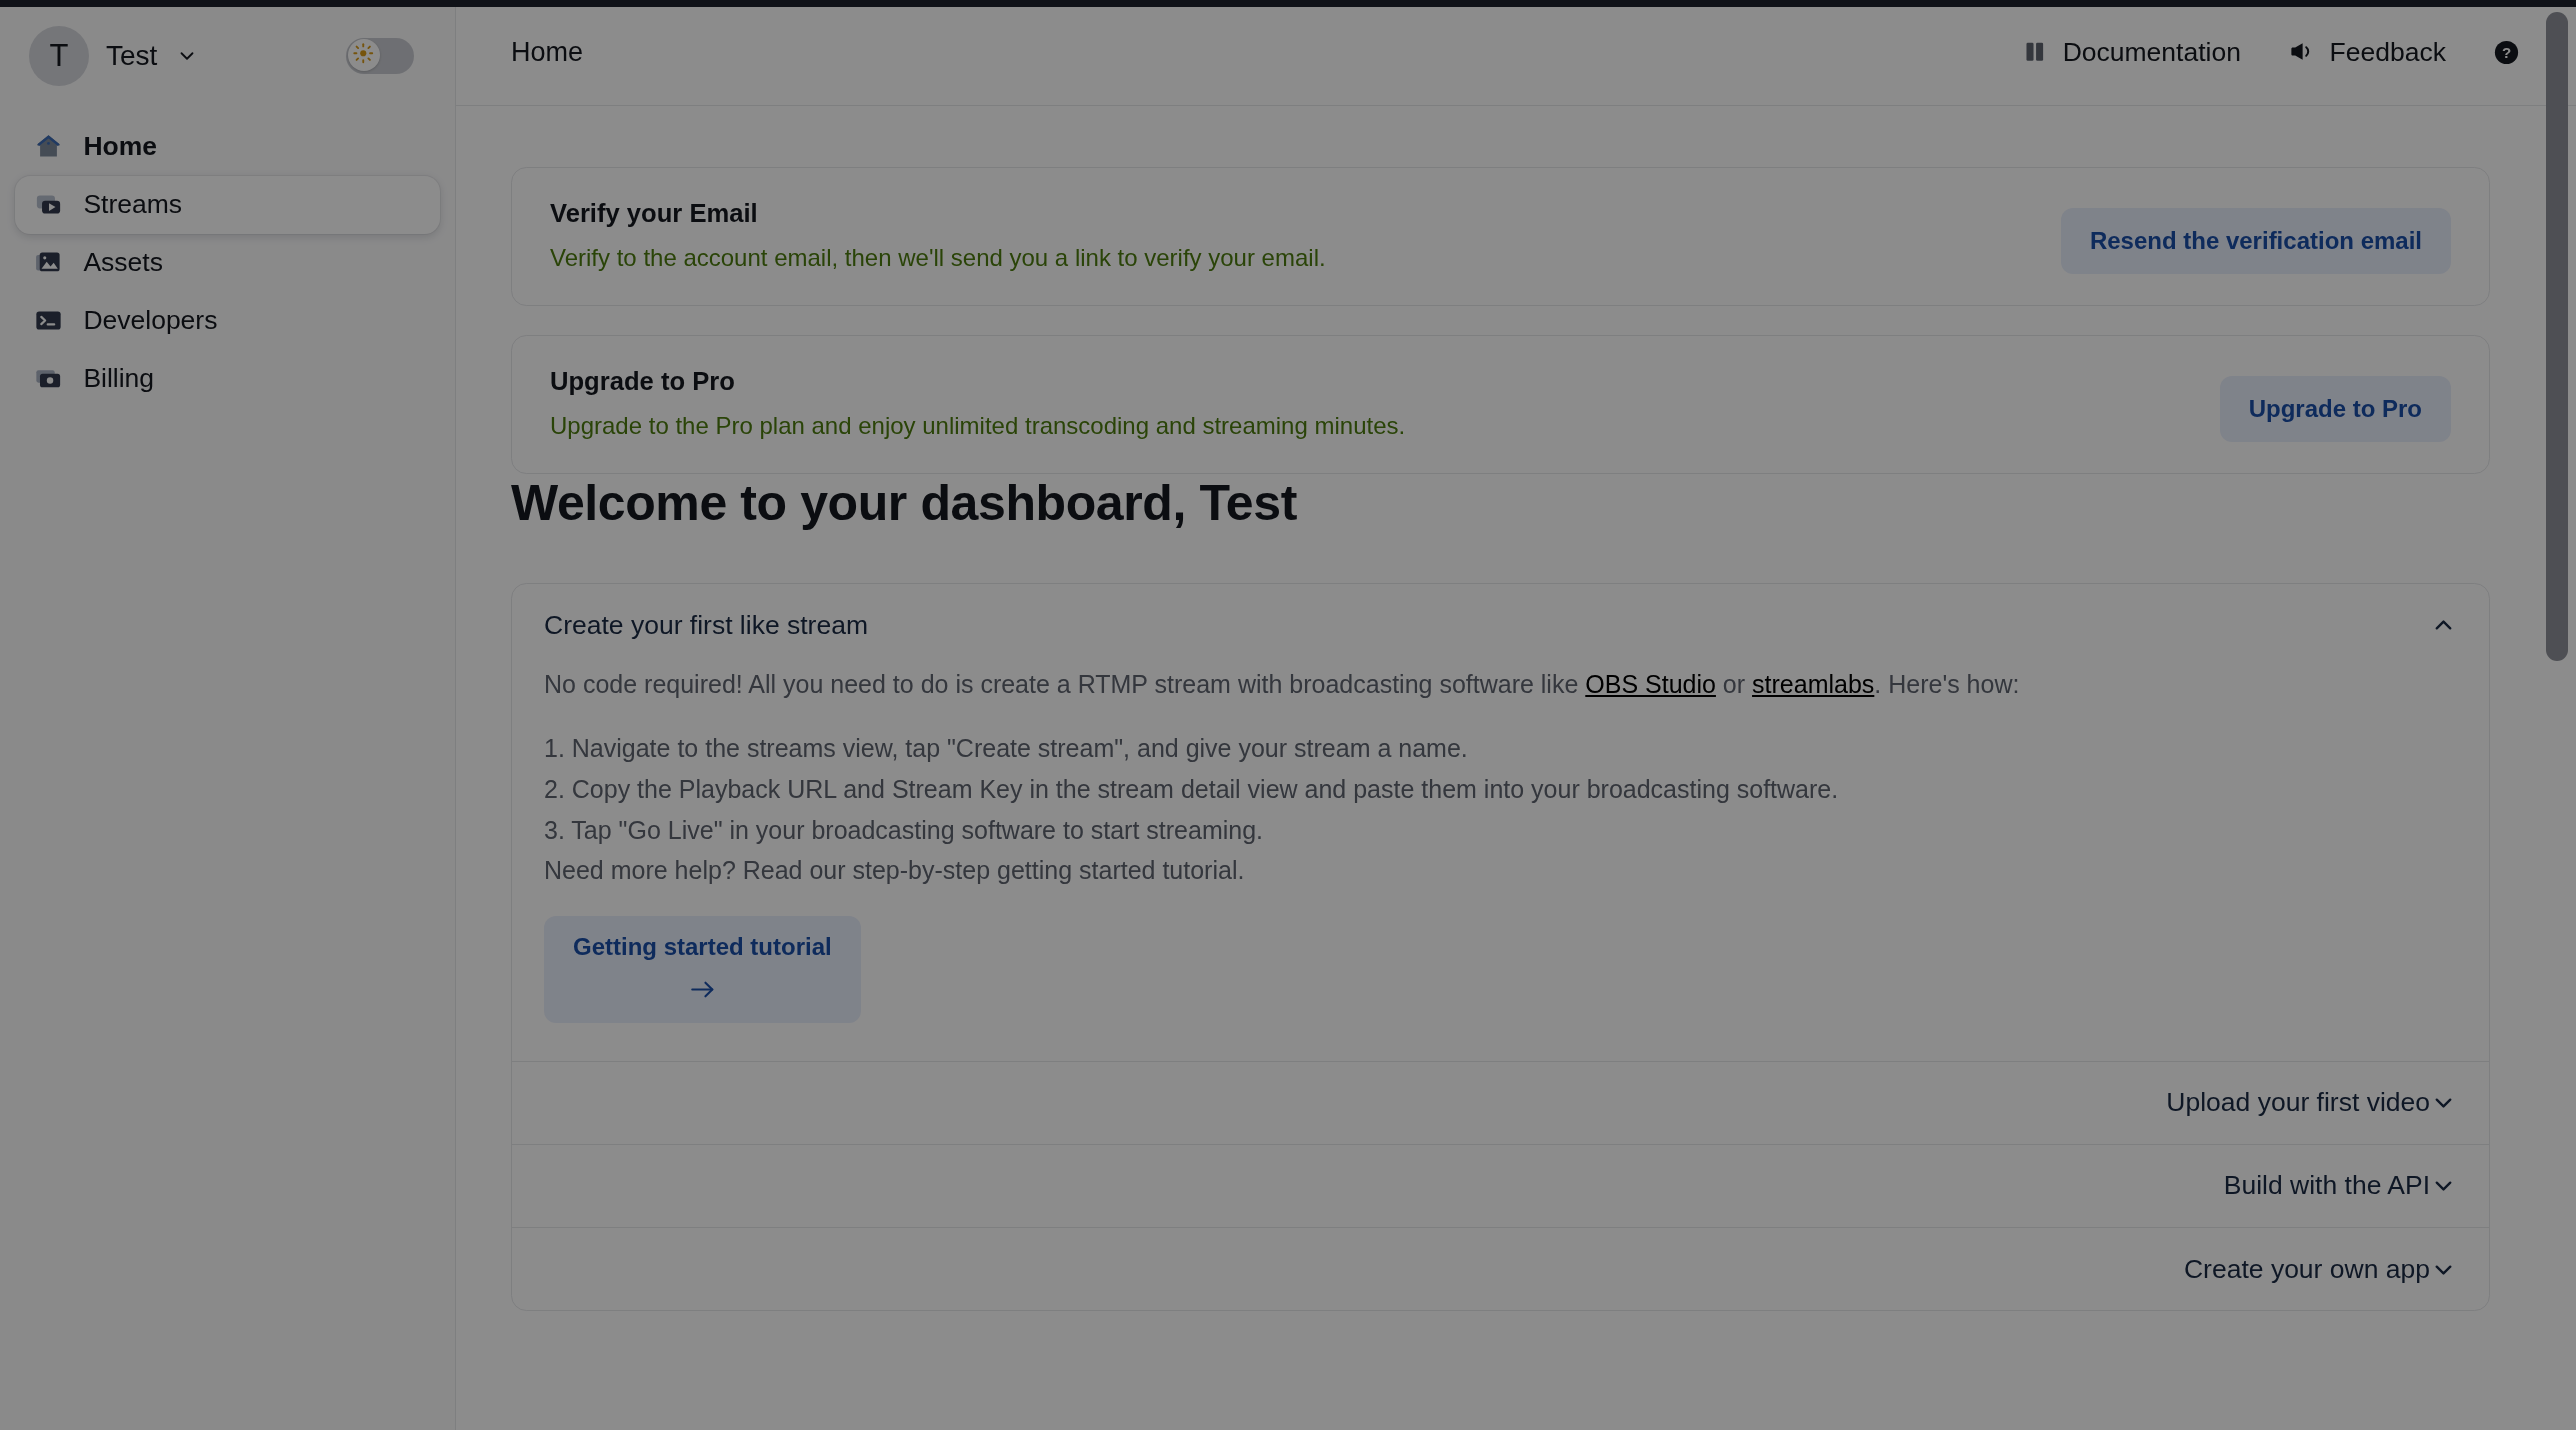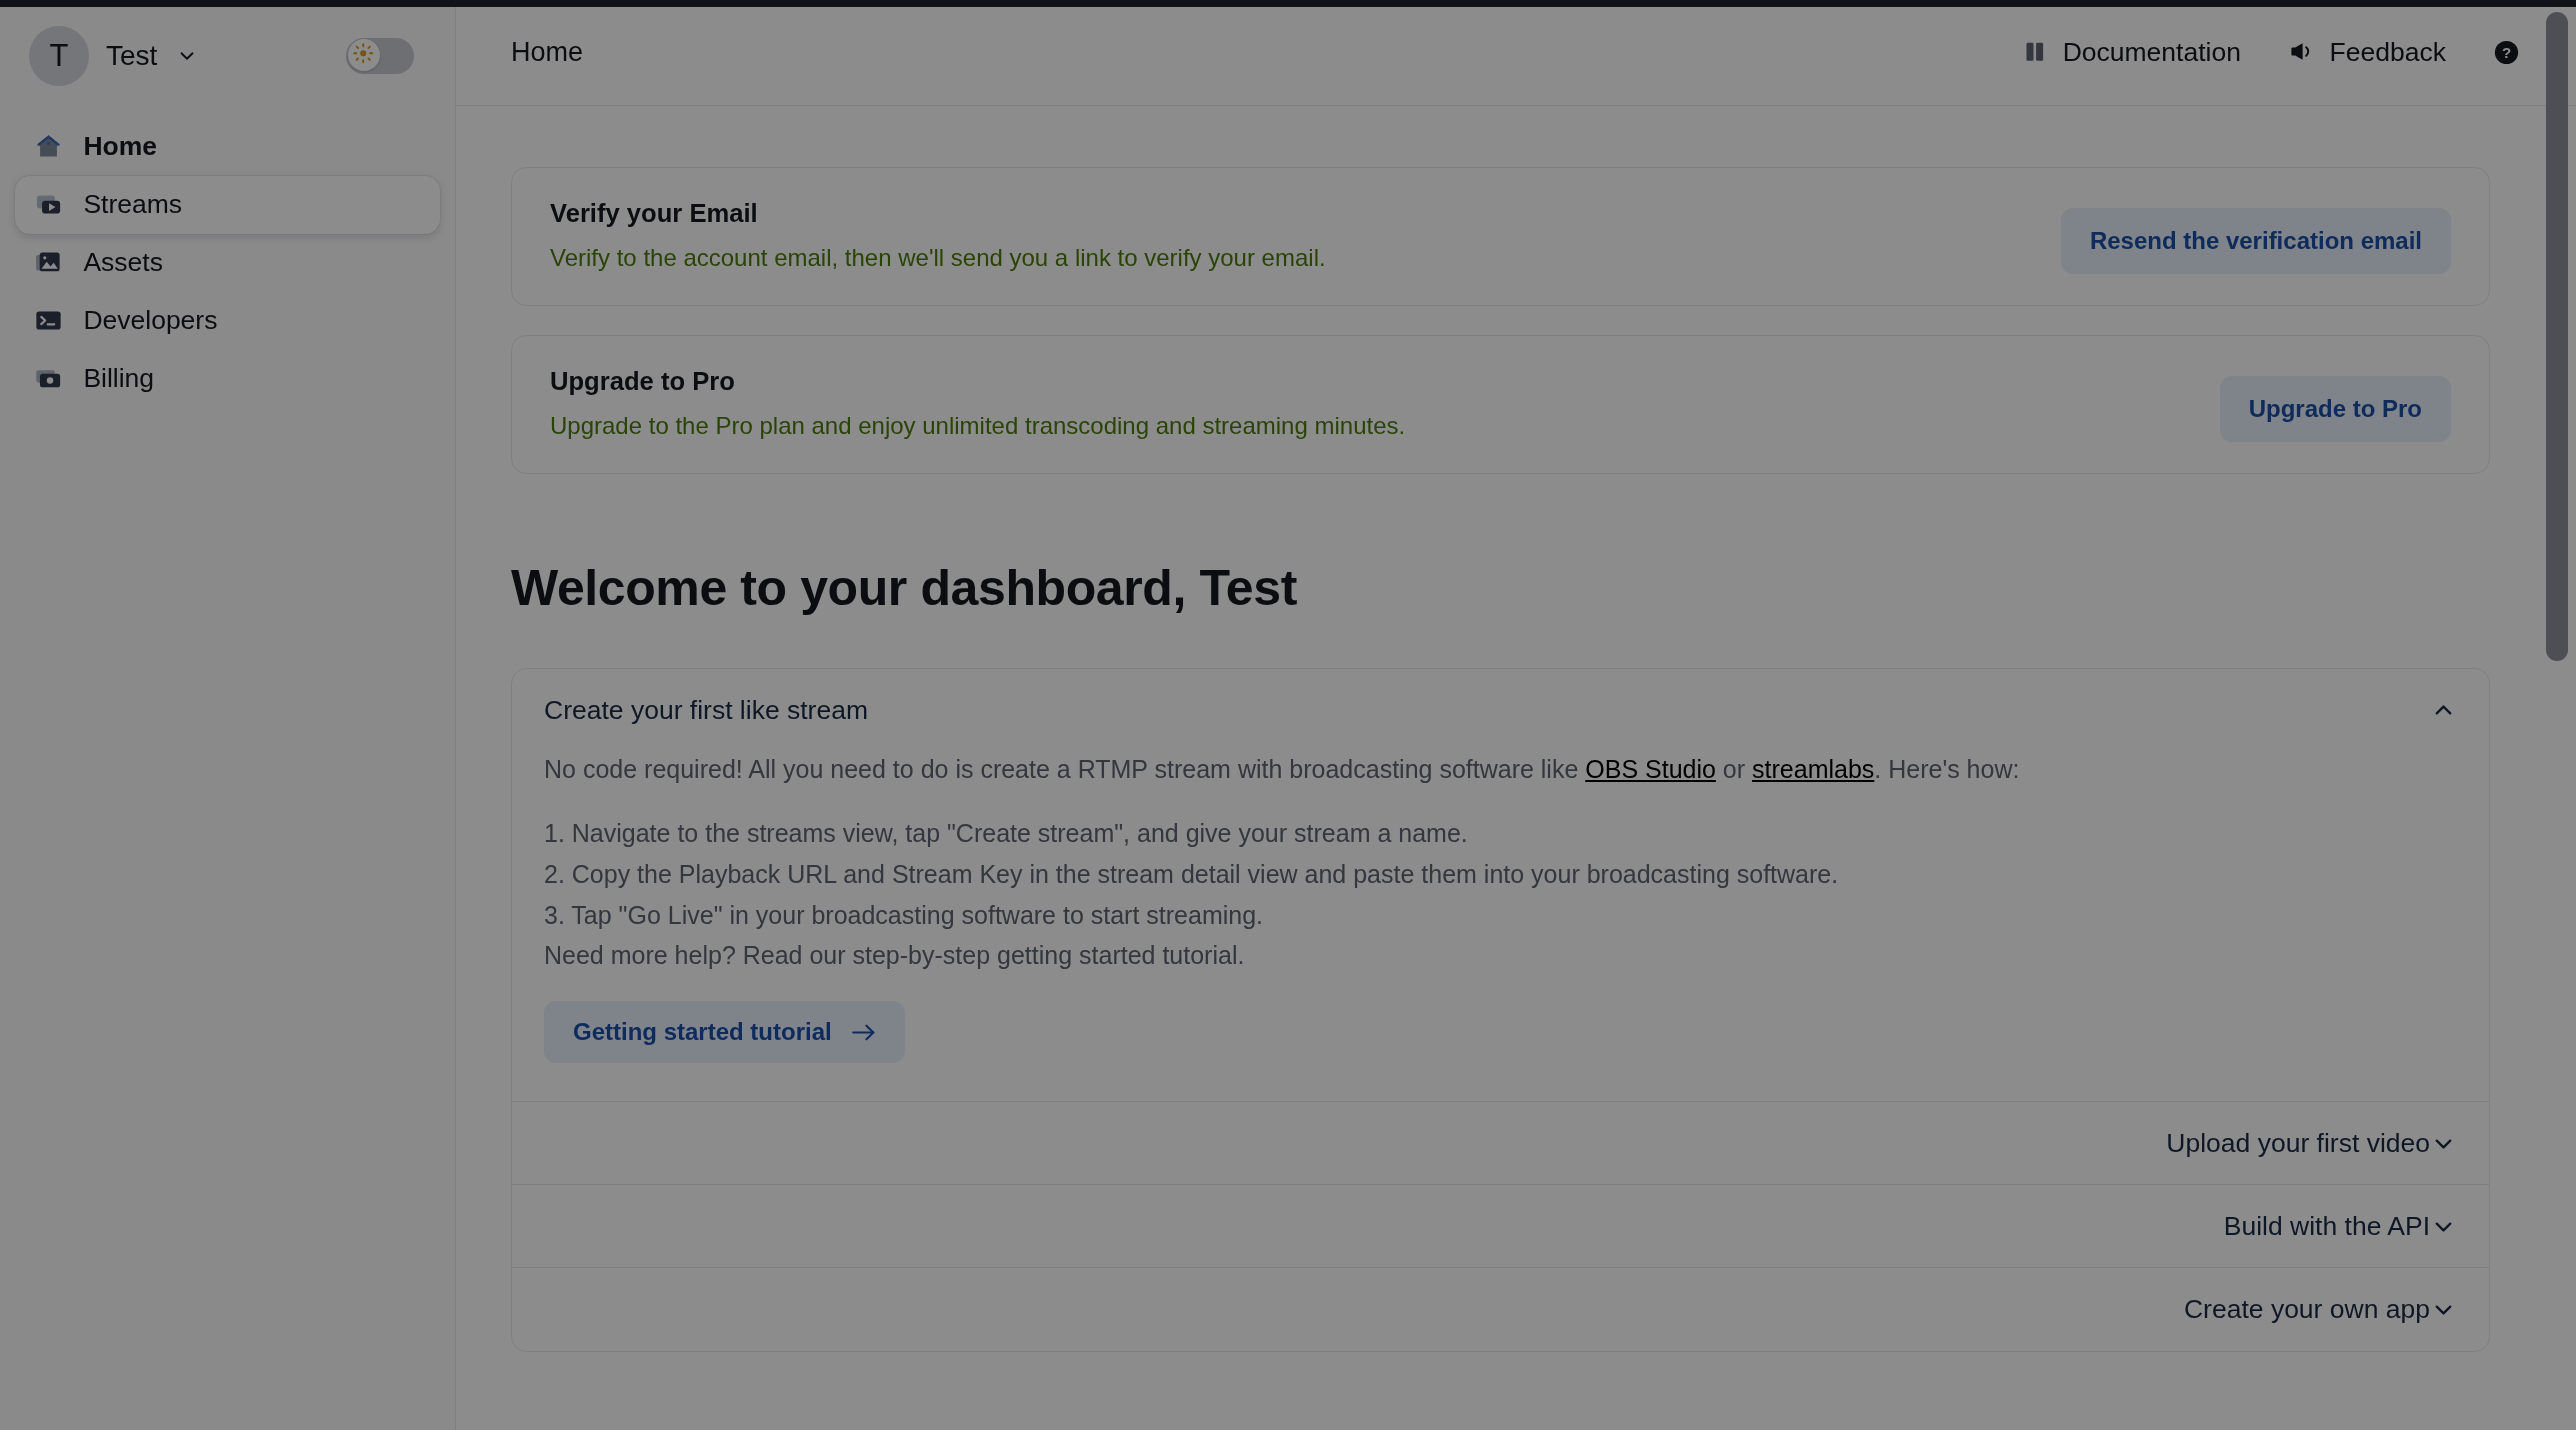--- a/index.html
+++ b/index.html
@@ -140,20 +140,21 @@
   .acc-list { margin-top: 24px; }
   .acc-li { font-size: 25px; color: #5f6470; line-height: 1.65; }
   .btn-tutorial {
     margin-top: 27px;
     display: inline-flex; align-items: center; gap: 19px;
     background: #e8eefc; color: #1b4fa8;
     font-size: 24px; font-weight: 700;
     border: none; border-radius: 12px;
     padding: 17px 29px; cursor: pointer;
     font-family: inherit;
+    flex-direction: column;
   }
   .arrow-ico { width: 25.6px; height: 19px; flex:0 0 25.6px; }
   .arrow-ico svg { display:block; }
 
   
   .scrollbar-track {
     position: absolute; top: 0; right: 8.5px;
     width: 22px; height: 1431px;
     z-index: 20;
   }
@@ -312,21 +313,21 @@
           </div>
 
           <div class="banner" style="margin-top:29px;">
             <div class="banner-text">
               <div class="banner-title">Upgrade to Pro</div>
               <div class="banner-sub">Upgrade to the Pro plan and enjoy unlimited transcoding and streaming minutes.</div>
             </div>
             <button class="btn-soft">Upgrade to Pro</button>
           </div>
 
-          <h1 class="welcome" style="margin-top:85px;">Welcome to your dashboard, Test</h1>
+          <h1 class="welcome" style="">Welcome to your dashboard, Test</h1>
 
           <div class="accordion" style="margin-top:51px;">
 
             <div class="acc-sec">
               <div class="acc-head">
                 <div class="acc-title">Create your first like stream</div>
                 <span class="acc-chev">
                   <svg width="27" height="27" viewBox="0 0 24 24" fill="none" stroke="#1b2a44" stroke-width="2.1" stroke-linecap="round" stroke-linejoin="round">
                       <polyline points="6 14.5 12 8.5 18 14.5"></polyline>
                     </svg>

